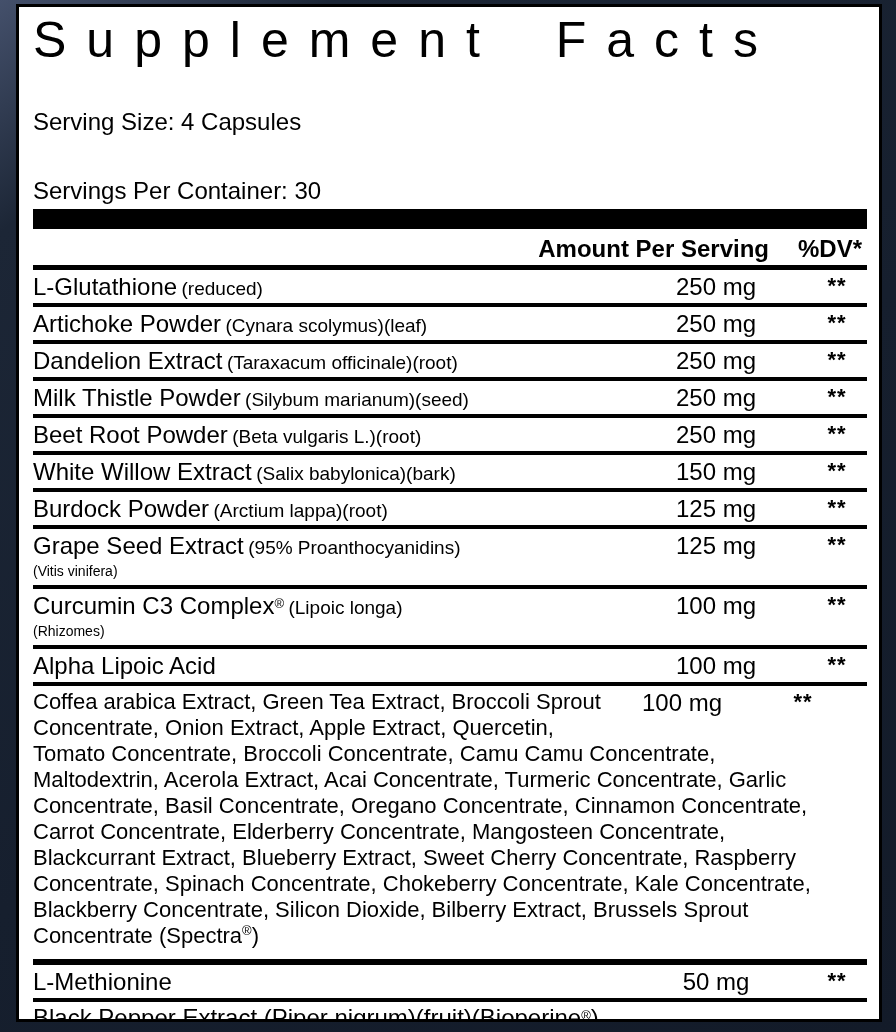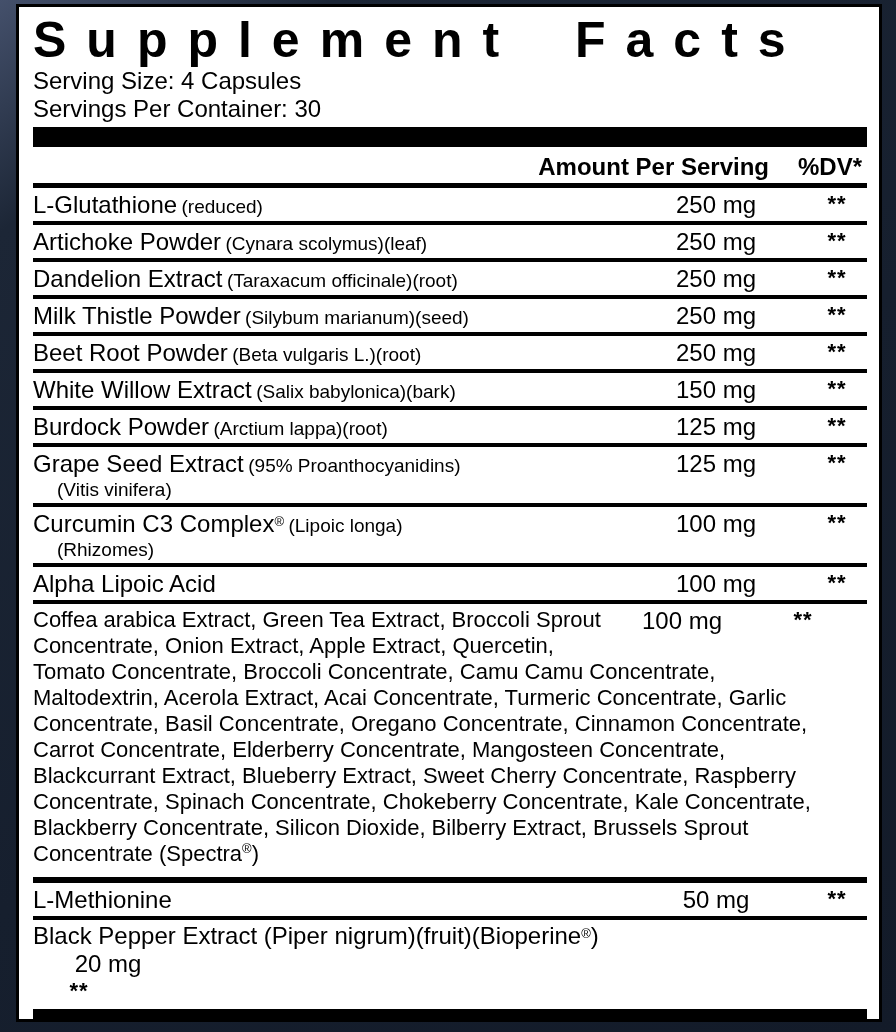--- a/index.html
+++ b/index.html
@@ -7,39 +7,39 @@
     width:896px;height:1032px;position:relative;overflow:hidden;
     background:linear-gradient(145deg,#44506b 0%,#1c2636 14%,#161f2e 55%,#131b29 100%);
     font-family:"Liberation Sans", sans-serif;color:#000;
   }
   .panel{
     position:absolute;left:16px;top:4px;right:14px;bottom:10px;
     background:#ffffff;border:3px solid #000;box-sizing:border-box;
     padding:0 12px 0 14px;overflow:hidden;
   }
   .title{
-    font-weight:bold;font-size:50px;line-height:54px;padding-top:6px;
+    font-weight:normal;font-size:50px;line-height:54px;padding-top:6px;
     letter-spacing:20px;word-spacing:22px;white-space:nowrap;
   }
-  .serving{font-size:24px;line-height:28px;}
+  .serving{font-size:24px;line-height:28px;margin-top:41px;}
   .thickbar{height:20px;background:#000;margin:4px 0 2px;}
   .thickbar.bottom{margin:3px 0 1px;}
   .hdr{
     display:flex;justify-content:flex-end;align-items:baseline;
     border-bottom:5px solid #000;padding:4px 0 2px;font-weight:bold;
   }
   .hdr-amount{font-size:24px;line-height:28px;margin-right:14px;}
   .hdr-dv{flex:none;width:74px;margin-left:10px;text-align:center;font-size:24px;line-height:28px;}
   .row{display:flex;align-items:flex-start;border-bottom:4px solid #000;padding:3px 0 2px;}
   .row.last{border-bottom:none;padding:2px 0;flex-direction:column;}
   .row.thickline{border-bottom-width:6px;}
   .ing{flex:1;white-space:nowrap;}
   .nm{font-size:24px;line-height:28px;}
   .dt{font-size:19px;}
-  .dt2{font-size:19px;line-height:23px;margin-left:24px;}
+  .dt2{font-size:14px;line-height:23px;}
   .amt{flex:none;width:150px;text-align:center;font-size:24px;line-height:28px;}
   .dv{flex:none;width:60px;margin-left:16px;text-align:center;font-size:22px;line-height:26px;font-weight:bold;letter-spacing:1px;}
   sup.rg{font-size:13px;line-height:0;vertical-align:super;}
   .blendrow{display:block;min-height:268px;box-sizing:content-box;}
   .blend-text{font-size:22px;line-height:26px;padding-right:34px;}
   .blend-right{float:right;width:226px;display:flex;align-items:flex-start;padding-right:0;}
   .blend-right .amt{width:150px;}
   .footnote{font-size:23px;line-height:25px;padding-left:2px;}
   .footnotes{padding-top:3px;}
 </style>

